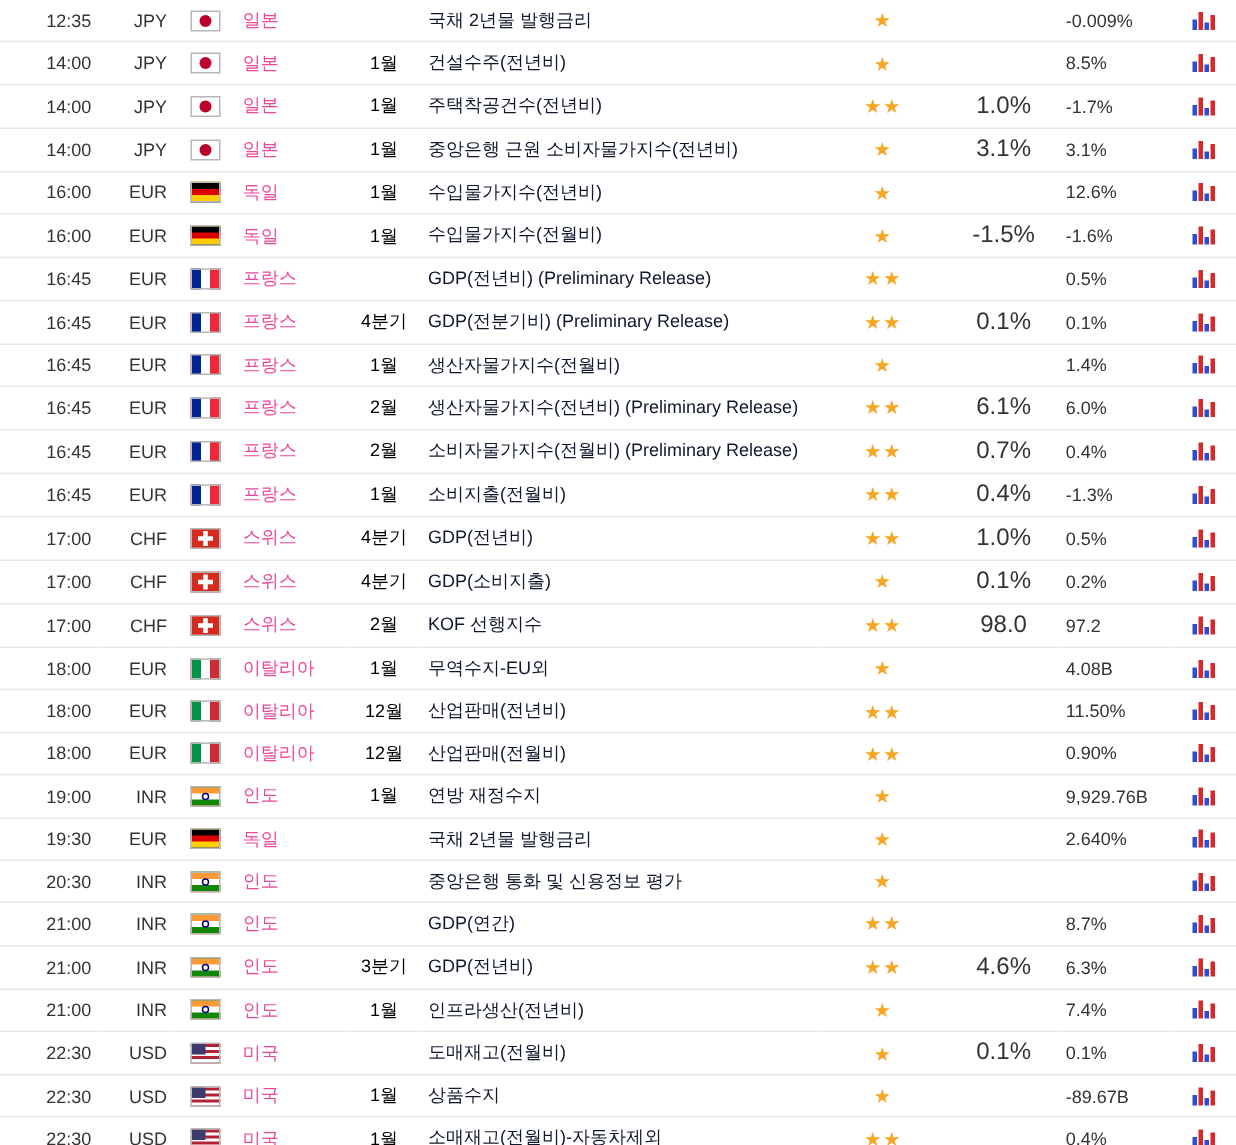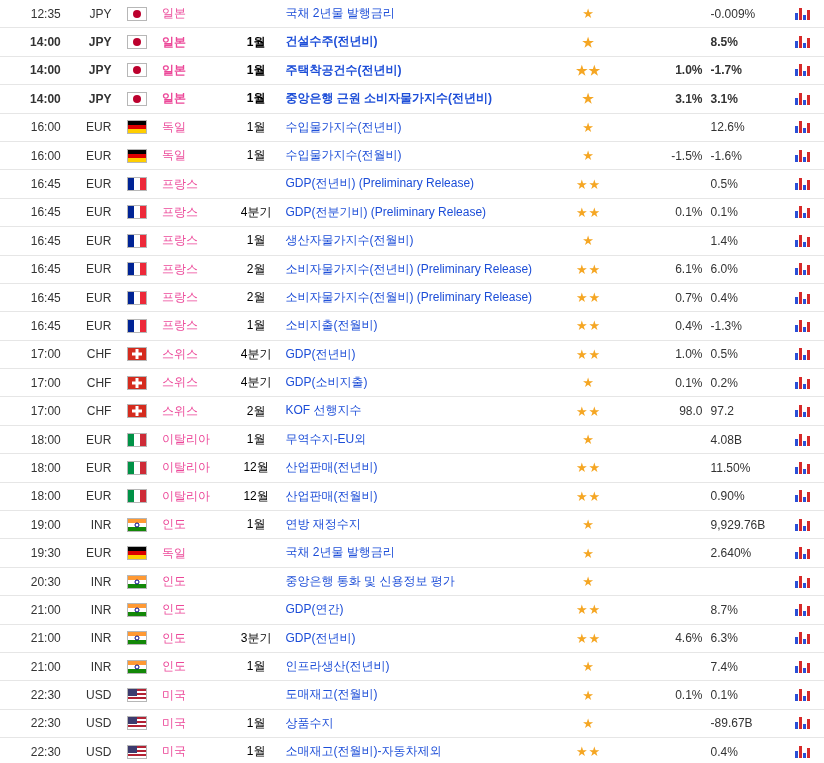--- a/index.html
+++ b/index.html
@@ -22,21 +22,20 @@
   table.econ-calendar tr.event-row > td {
     border-bottom: 1px solid #e6e6e6;
     padding: 5px 4px;
     vertical-align: middle;
     background: #ffffff;
   }
   tr.event-row.highlight > td {
     background: #f2fbff;
     border-top: 1px solid #bfe5f5;
     border-bottom: 1px solid #bfe5f5;
-    font-weight: bold;
   }
   td.col-time {
     width: 56px;
     text-align: right;
     color: #333333;
     font-size: 12px;
     white-space: nowrap;
   }
   td.col-cur {
     width: 42px;
@@ -59,36 +58,36 @@
   td.col-period {
     width: 42px;
     text-align: center;
     color: #000000;
     font-size: 12px;
     white-space: nowrap;
   }
   td.col-event {
     width: 252px;
     text-align: left;
-    color: #1d4ed8;
+    color: #0f172a;
     font-size: 12px;
     padding-left: 6px;
     line-height: 1.45;
   }
   td.col-impact {
     width: 78px;
     text-align: center;
     white-space: nowrap;
     line-height: 1;
   }
   td.col-actual {
     width: 66px;
-    text-align: right;
+    text-align: center;
     color: #333333;
-    font-size: 12px;
+    font-size: 16px;
     padding-right: 8px;
     white-space: nowrap;
   }
   td.col-forecast {
     width: 66px;
     text-align: left;
     color: #333333;
     font-size: 12px;
     padding-right: 8px;
     white-space: nowrap;
@@ -308,21 +307,21 @@
         <td class="col-actual"></td>
         <td class="col-forecast">1.4%</td>
         <td class="col-chart"><span class="chart-icon"><i></i><i></i><i></i><i></i></span></td>
       </tr>
       <tr class="event-row">
         <td class="col-time">16:45</td>
         <td class="col-cur">EUR</td>
         <td class="col-flag"><span class="flag flag-fr"></span></td>
         <td class="col-country">프랑스</td>
         <td class="col-period">2월</td>
-        <td class="col-event">소비자물가지수(전년비) (Preliminary Release)</td>
+        <td class="col-event">생산자물가지수(전년비) (Preliminary Release)</td>
         <td class="col-impact"><span class="star">★</span><span class="star">★</span></td>
         <td class="col-actual">6.1%</td>
         <td class="col-forecast">6.0%</td>
         <td class="col-chart"><span class="chart-icon"><i></i><i></i><i></i><i></i></span></td>
       </tr>
       <tr class="event-row">
         <td class="col-time">16:45</td>
         <td class="col-cur">EUR</td>
         <td class="col-flag"><span class="flag flag-fr"></span></td>
         <td class="col-country">프랑스</td>

